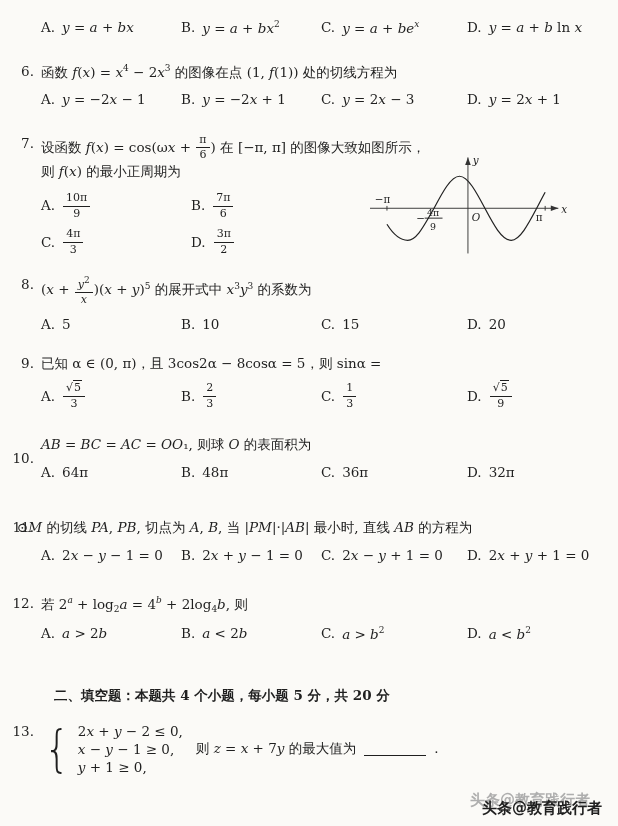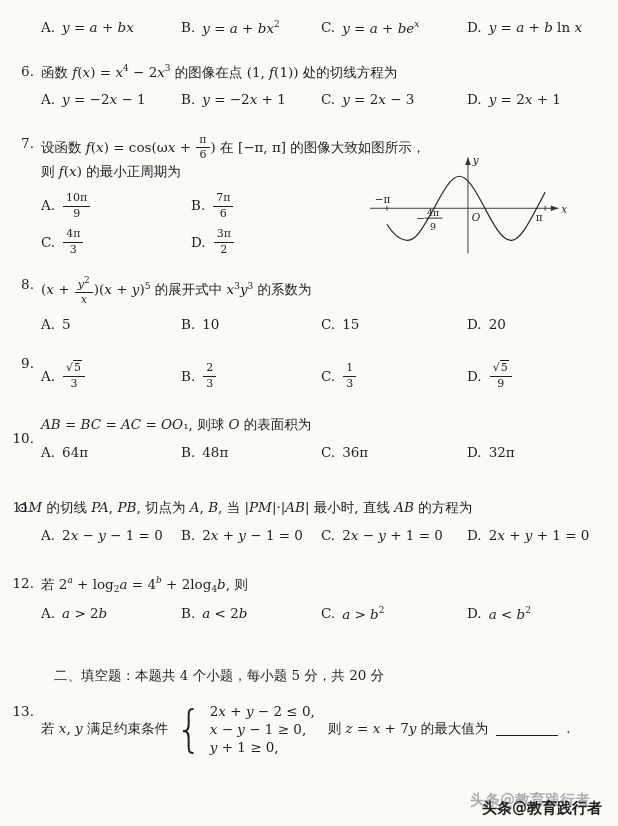--- a/index.html
+++ b/index.html
@@ -26,21 +26,21 @@
   #topopts{margin-top:4px;}
   #q6{margin-top:24px;}
   #q7{margin-top:24px;}
   #q8{margin-top:14px;}
   #q9{margin-top:20px;}
   #q10{margin-top:24px;align-items:center;}
   #q11{margin-top:36px;}
   #q12{margin-top:28px;}
   #sec2{margin-top:42px;}
   #q13{margin-top:16px;}
-  .sec-title{font-weight:400;padding-left:20px;}
+  .sec-title{font-weight:700;padding-left:20px;}
   .q7flex{display:flex;align-items:flex-start;}
   .q7left{width:315px;flex:none;}
   .graphbox{flex:none;margin-left:6px;margin-top:-14px;}
   svg{display:block;}
   svg text{font-family:"DejaVu Serif","Liberation Serif",serif;font-size:11px;fill:#222;}
   svg .it{font-style:italic;}
   svg .sm{font-size:10px;}
   .q13row{display:flex;align-items:center;gap:5px;flex-wrap:nowrap;}
   .brace{font-size:50px;font-weight:200;line-height:0.9;font-family:"DejaVu Sans","Liberation Sans",sans-serif;transform:scaleX(.8);}
   .sys{line-height:1.35;}
@@ -191,20 +191,21 @@
             <span class="ok">D.</span>
             <span class="math">20</span>
           </div>
         </div>
     </div>
   </div>
 
   <div class="q" id="q9">
     <span class="qnum">9.</span>
     <div class="qbody">
+      <div class="stem">已知 α ∈ (0, π)，且 3cos2α − 8cosα = 5，则 sinα =</div>
       <div class="options">
           <div class="opt">
             <span class="ok">A.</span>
             <span class="math"><span class="frac">
                 <span class="num"><span class="sq">√<span class="ov">5</span></span></span>
                 <span class="den">3</span>
               </span></span>
           </div>
           <div class="opt">
             <span class="ok">B.</span>
@@ -307,21 +308,20 @@
   </div>
 
   <div class="q" id="sec2">
     <span class="qnum"></span>
     <div class="qbody sec-title">二、填空题：本题共 4 个小题，每小题 5 分，共 20 分</div>
   </div>
 
   <div class="q" id="q13">
     <span class="qnum">13.</span>
     <div class="qbody q13row">
-      <span>若 <i>x</i>, <i>y</i> 满足约束条件</span>
       <span class="brace">{</span>
       <div class="sys">
         <div>2<i>x</i> + <i>y</i> − 2 ≤ 0,</div>
         <div><i>x</i> − <i>y</i> − 1 ≥ 0,</div>
         <div><i>y</i> + 1 ≥ 0,</div>
       </div>
       <span style="margin-left:8px;">则 <i>z</i> = <i>x</i> + 7<i>y</i> 的最大值为</span>
       <span class="blank"></span>
         <span>.</span>
     </div>

